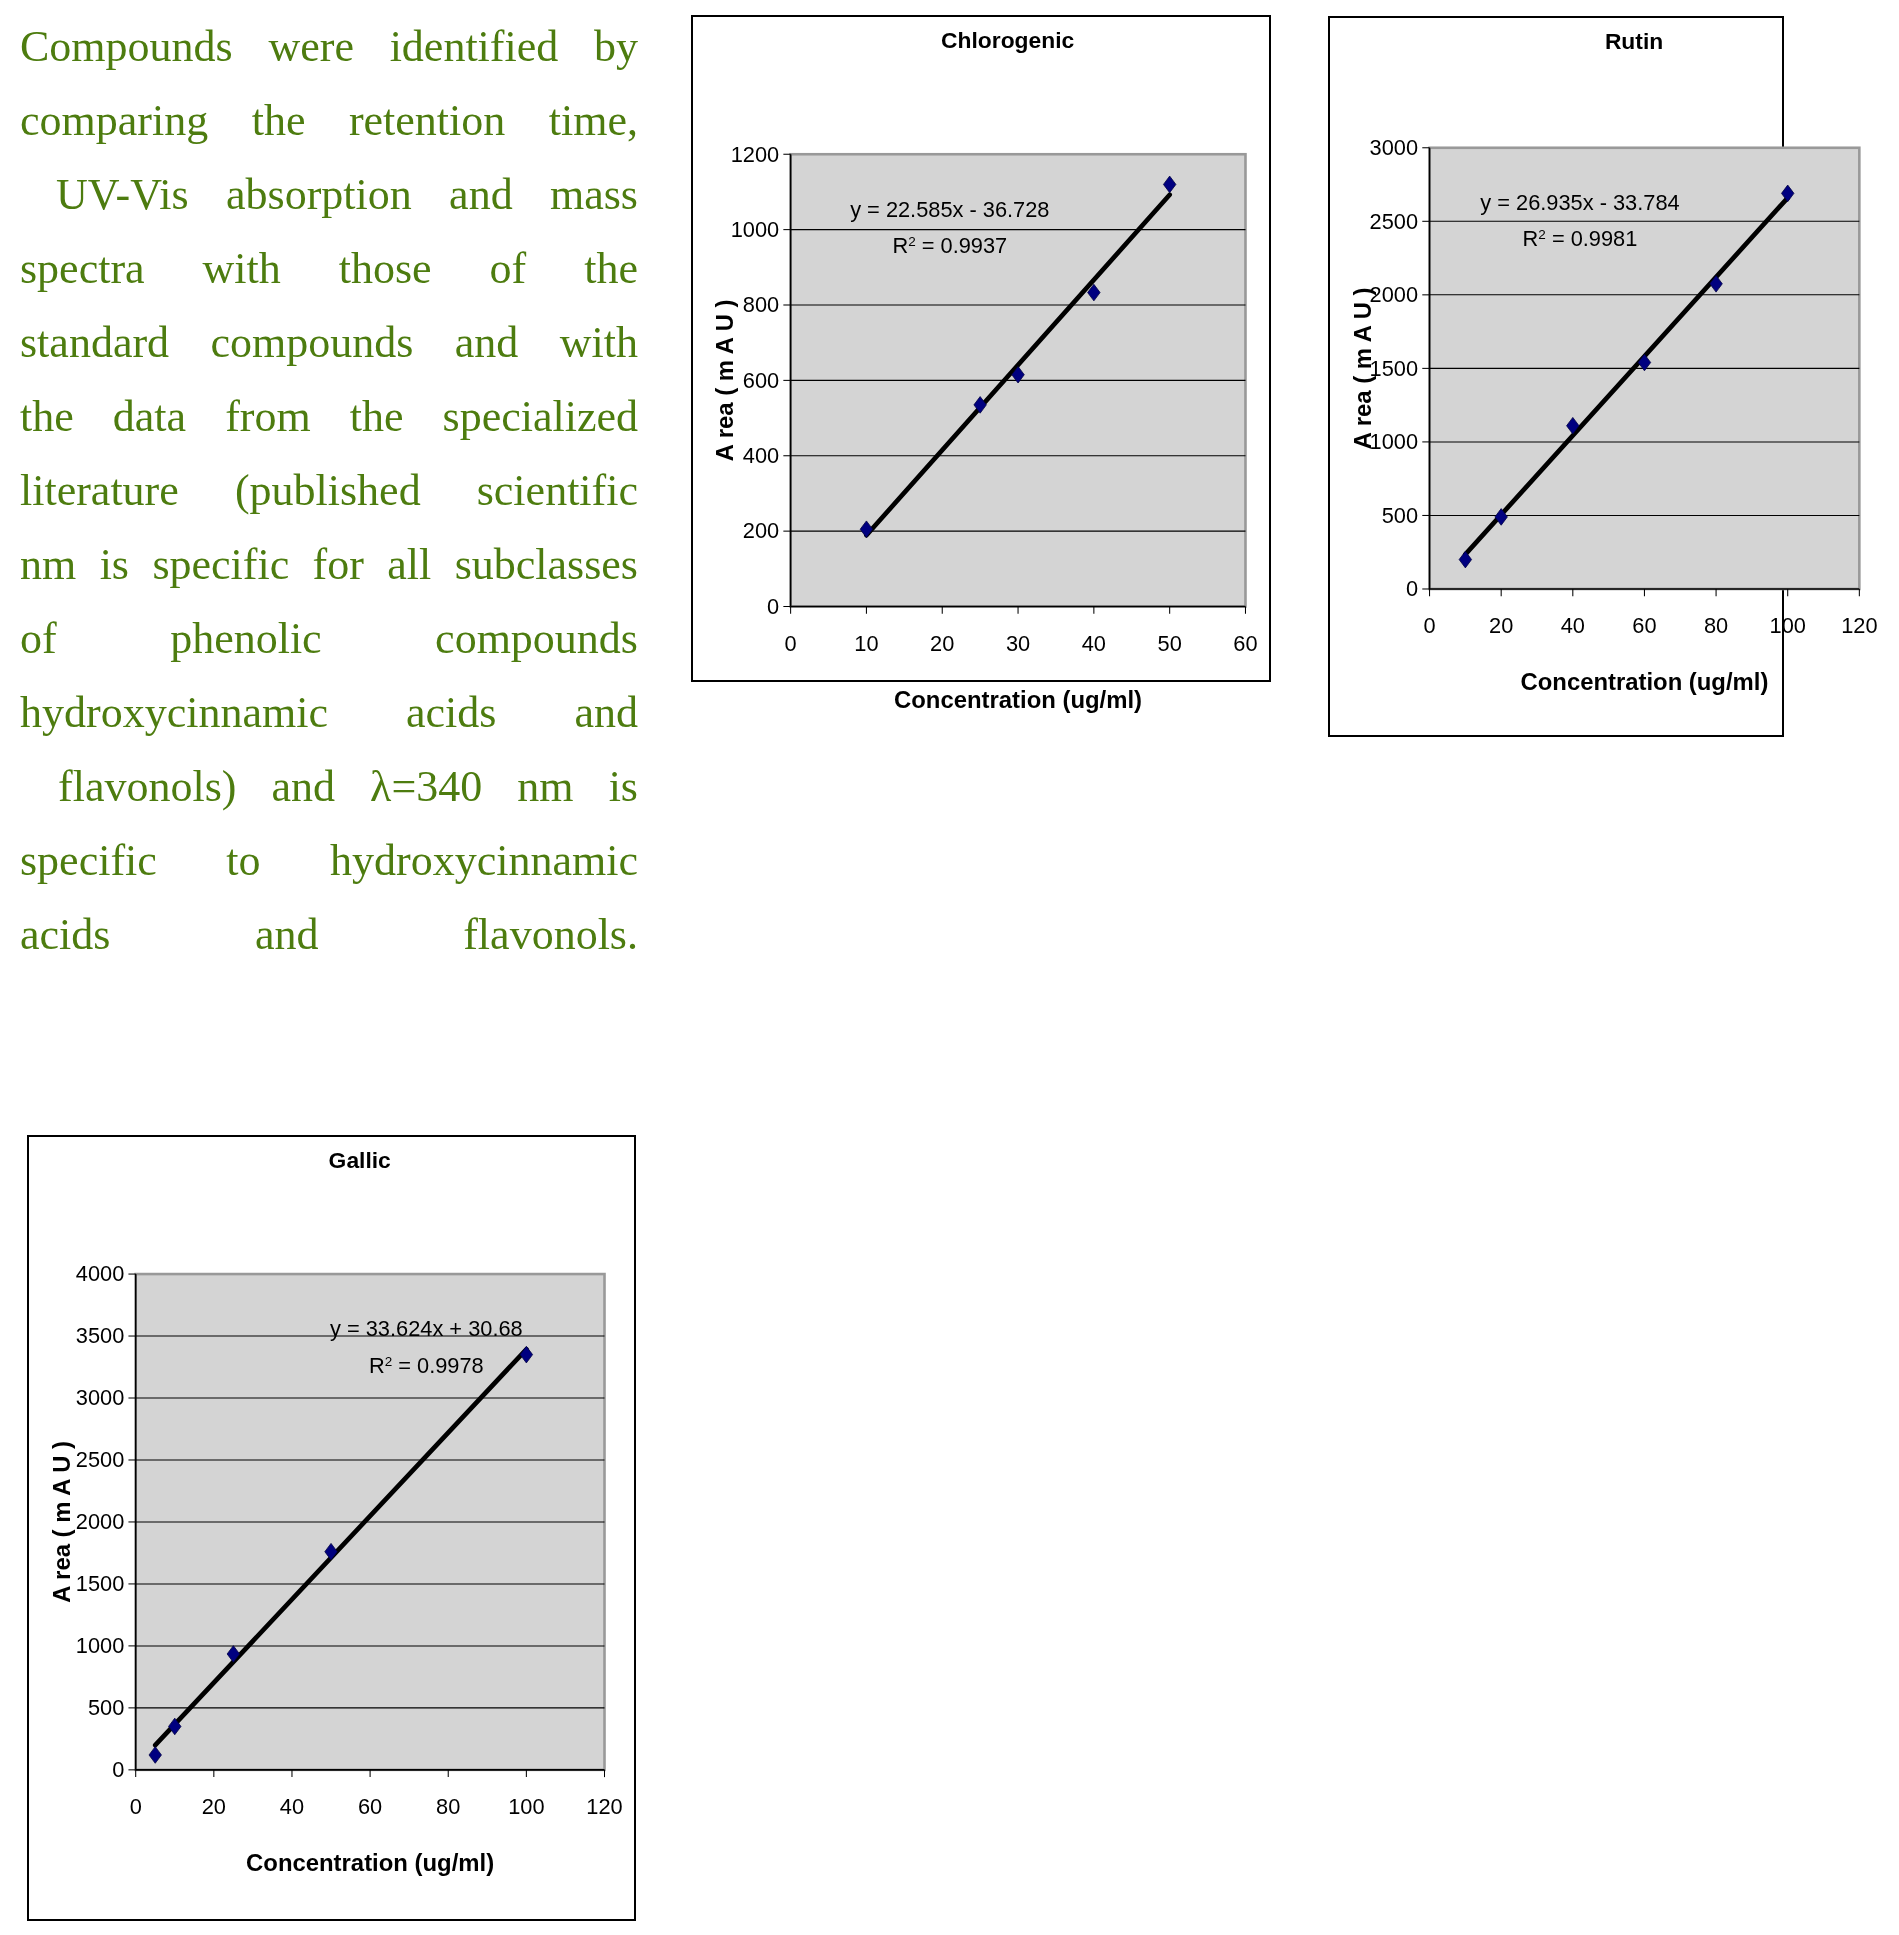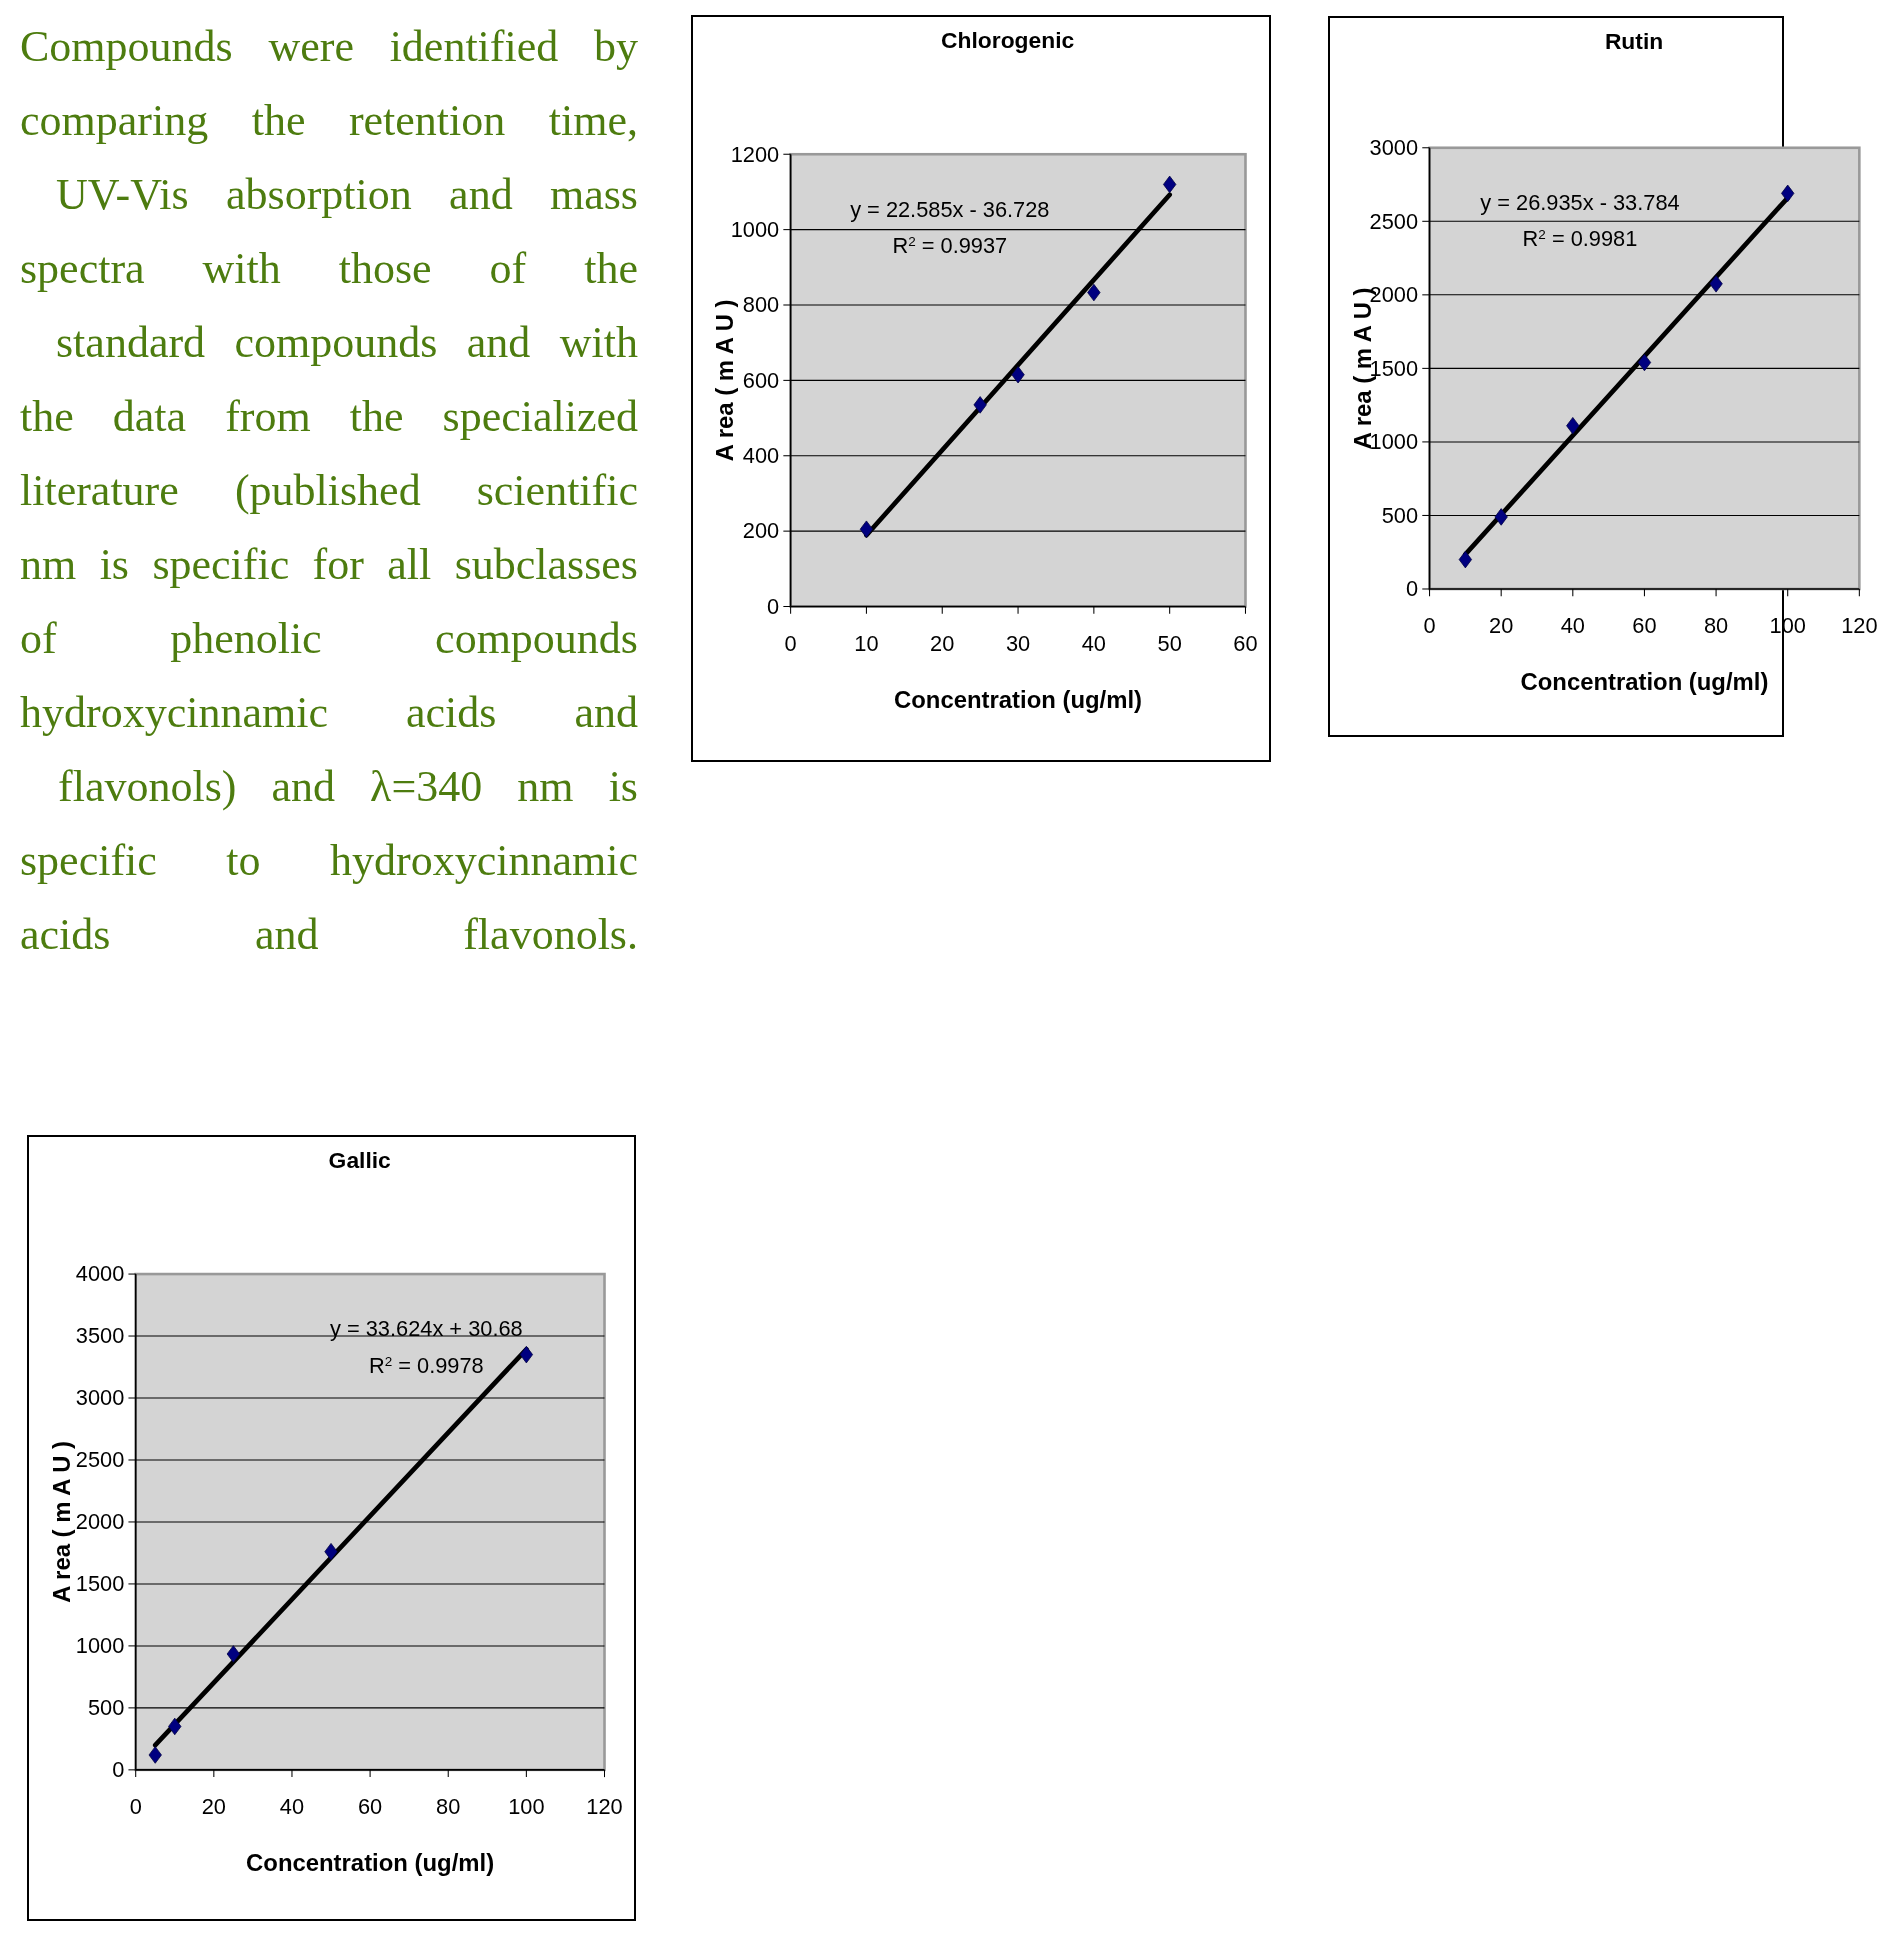--- a/index.html
+++ b/index.html
@@ -39,21 +39,21 @@
       <span class="w">and</span>
       <span class="w">mass</span>
     </span>
   <span class="line" style="display: flex; justify-content: space-between;">
       <span class="w">spectra</span>
       <span class="w">with</span>
       <span class="w">those</span>
       <span class="w">of</span>
       <span class="w">the</span>
     </span>
-  <span class="line" style="display: flex; justify-content: space-between; margin-left: 36px;">
+  <span class="line" style="display: flex; justify-content: space-between;">
       <span class="w">standard</span>
       <span class="w">compounds</span>
       <span class="w">and</span>
       <span class="w">with</span>
     </span>
   <span class="line" style="display: flex; justify-content: space-between;">
       <span class="w">the</span>
       <span class="w">data</span>
       <span class="w">from</span>
       <span class="w">the</span>
@@ -94,21 +94,21 @@
       <span class="w">to</span>
       <span class="w">hydroxycinnamic</span>
     </span>
   <span class="line" style="display: flex; justify-content: space-between;">
       <span class="w">acids</span>
       <span class="w">and</span>
       <span class="w">flavonols.</span>
     </span>
 </div>
 
-<div class="chart-frame" style="left:691px; top:15px; width:580px; height:747px;">
+<div class="chart-frame" style="left:691px; top:15px; width:580px; height:667px;">
     <svg width="580" height="747" viewBox="0 0 1117 1438">
       <text x="606" y="60" text-anchor="middle" class="ctext" font-size="44" font-weight="bold">Chlorogenic</text>
       <rect x="188" y="264" width="876" height="871" fill="#d4d4d4" stroke="#999999" stroke-width="5"></rect>
       <line x1="174" y1="1135" x2="188" y2="1135" stroke="#000" stroke-width="2"></line>
       <text x="166" y="1149" text-anchor="end" class="ctext" font-size="42">0</text>
       <line x1="188" y1="989.8333333333334" x2="1064" y2="989.8333333333334" stroke="#000000" stroke-width="2"></line>
       <line x1="174" y1="989.8333333333334" x2="188" y2="989.8333333333334" stroke="#000" stroke-width="2"></line>
       <text x="166" y="1003.8333333333334" text-anchor="end" class="ctext" font-size="42">200</text>
       <line x1="188" y1="844.6666666666667" x2="1064" y2="844.6666666666667" stroke="#000000" stroke-width="2"></line>
       <line x1="174" y1="844.6666666666667" x2="188" y2="844.6666666666667" stroke="#000" stroke-width="2"></line>

